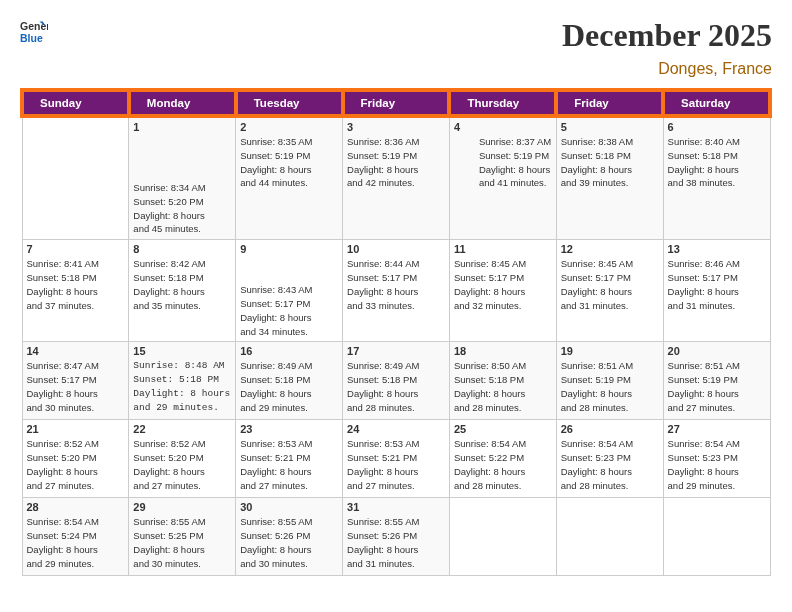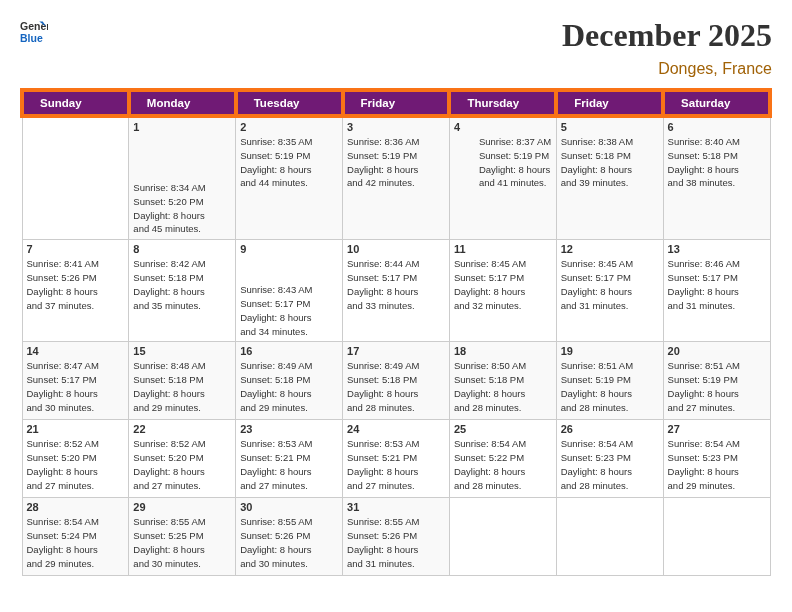--- a/index.html
+++ b/index.html
@@ -160,21 +160,21 @@
             <div class="day-info" style="white-space: pre-line;">Sunrise: 8:40 AM
 Sunset: 5:18 PM
 Daylight: 8 hours
 and 38 minutes.</div>
           </td>
         </tr>
         <tr>
           <td>
             <span class="day-number">7</span>
             <div class="day-info" style="white-space: pre-line;">Sunrise: 8:41 AM
-Sunset: 5:26 PM
+Sunset: 5:18 PM
 Daylight: 8 hours
 and 37 minutes.</div>
           </td>
           <td>
             <span class="day-number">8</span>
             <div class="day-info" style="white-space: pre-line;">Sunrise: 8:42 AM
 Sunset: 5:18 PM
 Daylight: 8 hours
 and 35 minutes.</div>
           </td>
@@ -217,21 +217,21 @@
         <tr>
           <td>
             <span class="day-number">14</span>
             <div class="day-info" style="white-space: pre-line;">Sunrise: 8:47 AM
 Sunset: 5:17 PM
 Daylight: 8 hours
 and 30 minutes.</div>
           </td>
           <td>
             <span class="day-number">15</span>
-            <div class="day-info" style="white-space: pre-line;">Sunrise: 8:48 AM
+            <div class="day-info" style="white-space: pre-line; font-family: Liberation Mono, monospace;">Sunrise: 8:48 AM
 Sunset: 5:18 PM
 Daylight: 8 hours
 and 29 minutes.</div>
           </td>
           <td>
             <span class="day-number">16</span>
             <div class="day-info" style="white-space: pre-line;">Sunrise: 8:49 AM
 Sunset: 5:18 PM
 Daylight: 8 hours
 and 29 minutes.</div>

